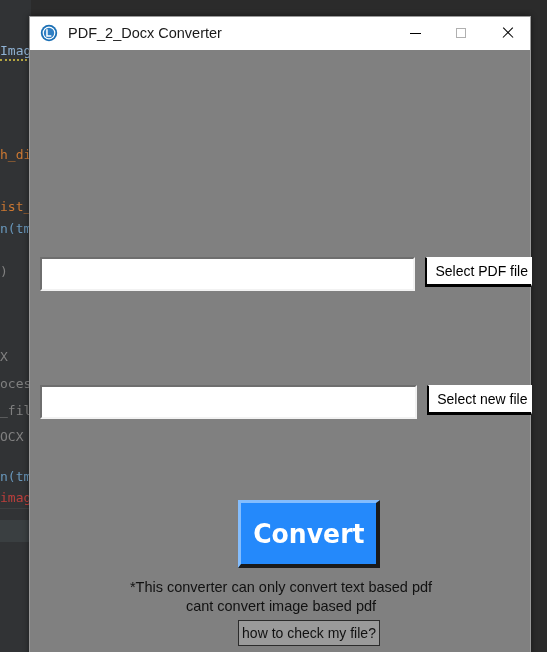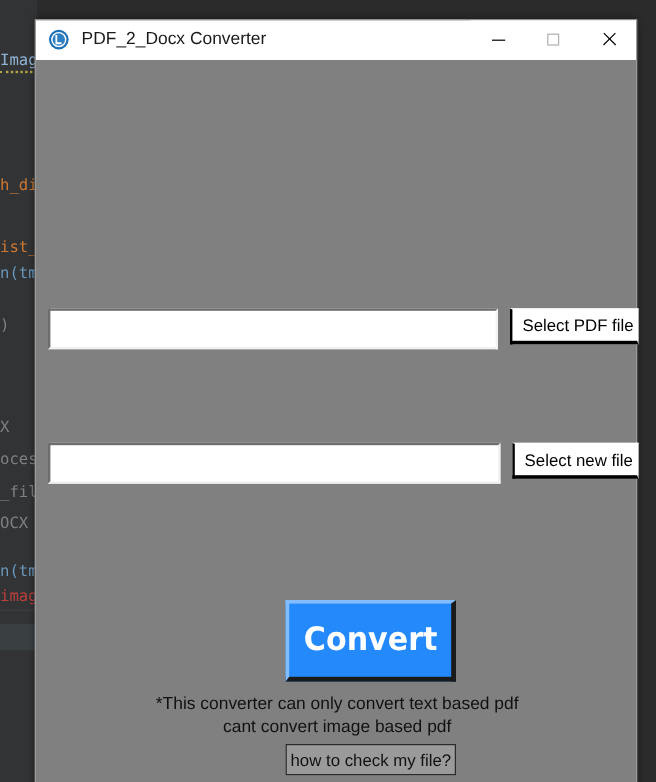--- a/index.html
+++ b/index.html
@@ -163,21 +163,21 @@
   
   .input-row {
     position: absolute;
     left: 10px;
     width: 492px;
     height: 36px;
     display: flex;
     align-items: flex-start;
   }
   #row-pdf { top: 207px; }
-  #row-new { top: 319px; }
+  #row-new { top: 335px; }
 
   .text-field {
     width: 396px;
     height: 34px;
     background: #ffffff;
     box-sizing: border-box;
     border-top: 2px solid #6e6e6e;
     border-left: 2px solid #6e6e6e;
     border-right: 2px solid #f2f2f2;
     border-bottom: 2px solid #f2f2f2;

